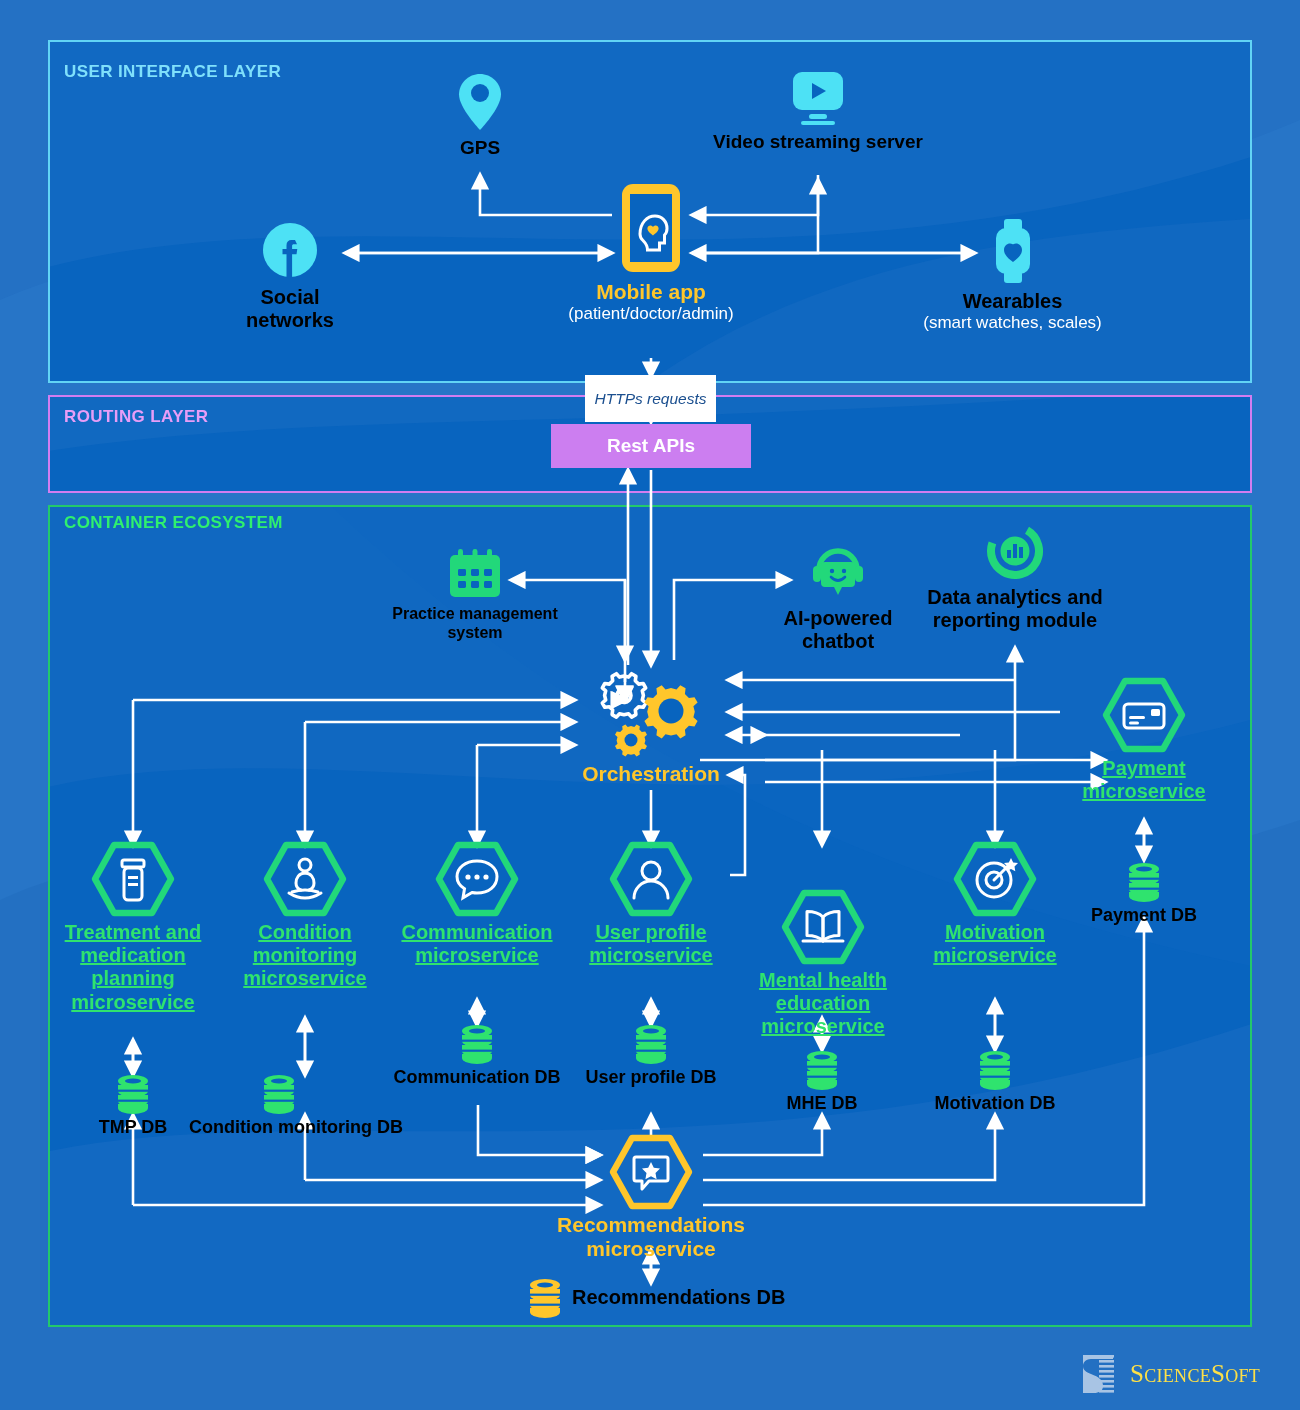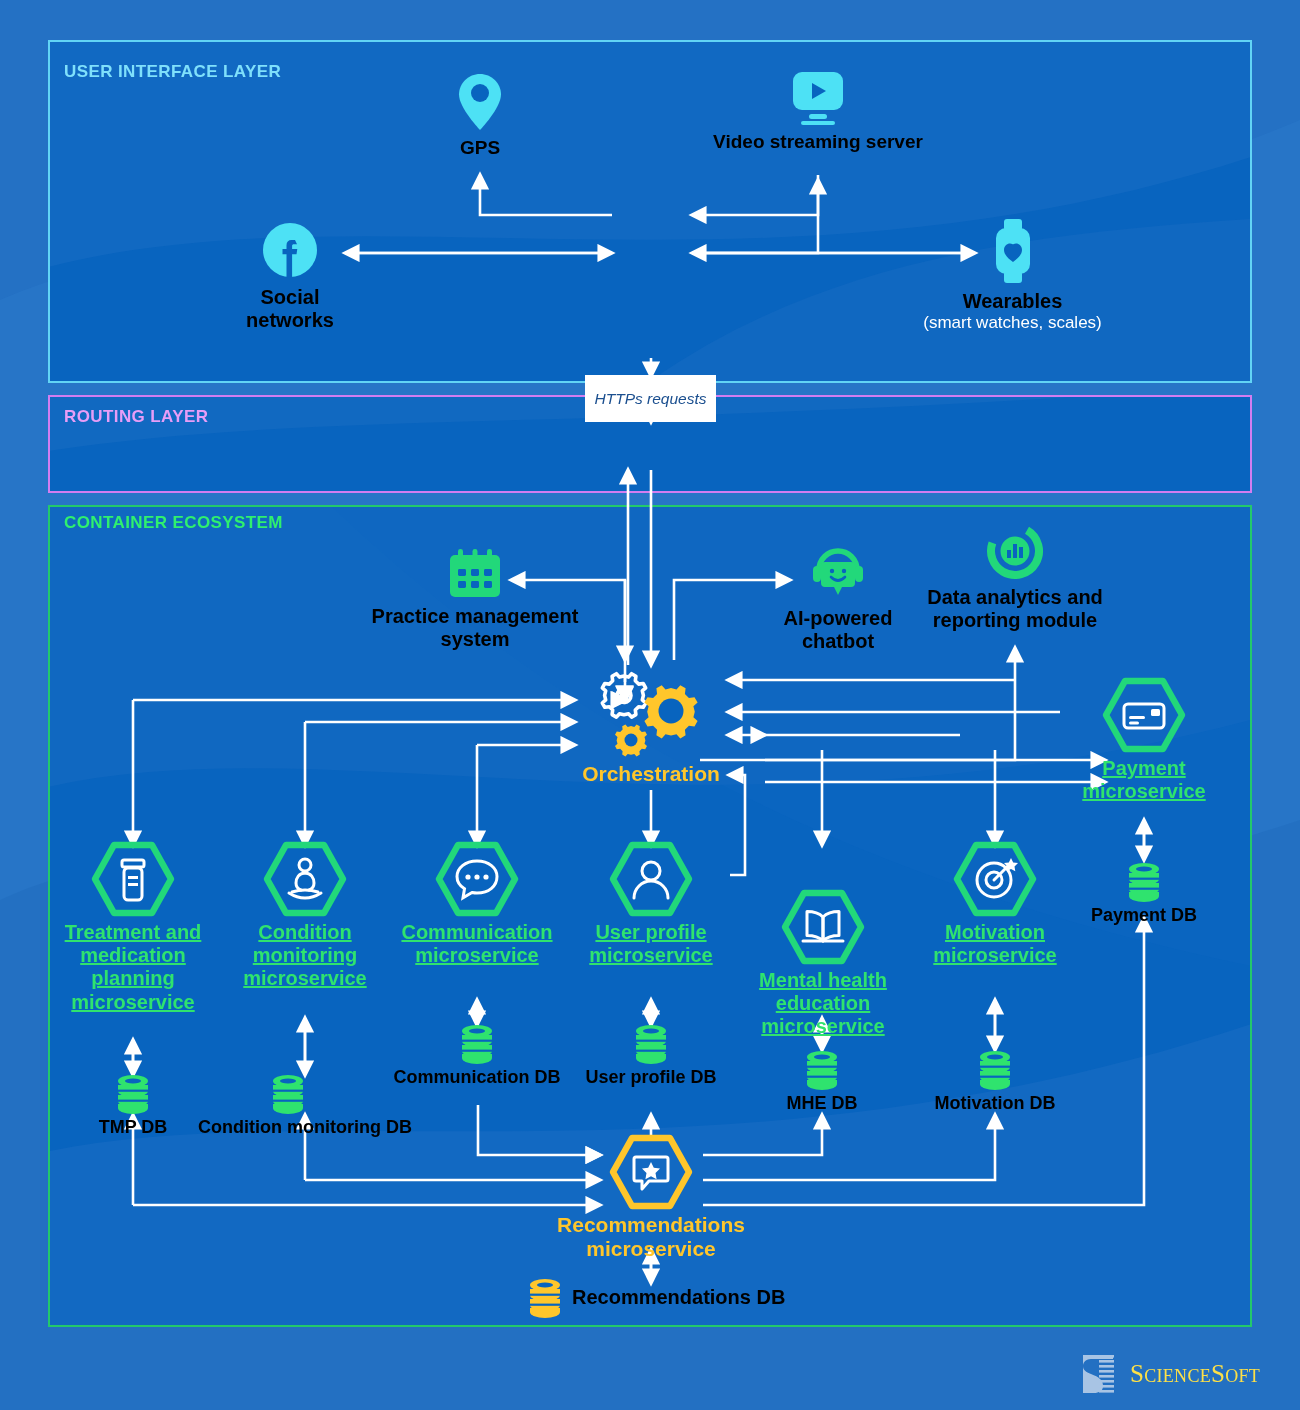--- a/index.html
+++ b/index.html
@@ -210,50 +210,61 @@
 
   <div class="node" style="left:215px;top:222px;width:150px;">
     <svg class="icon" width="56" height="56" viewBox="0 0 56 56">
       <circle cx="28" cy="28" r="27" fill="#4de1f5"></circle>
       <path d="M33,18 h-3.5 c-3.2,0 -5,2 -5,5.2 V27 h-4 v5.3 h4 V55 h5.6 V32.3 h4.4 L35.3,27 h-5.2 v-3 c0,-1.1 .5,-1.7 1.8,-1.7 H35 Z" fill="#0864bf"></path>
     </svg>
     <div class="lbl lbl-white" style="font-size:20px;margin-top:8px;">Social
 networks</div>
   </div>
 
+  <div class="node" style="left:561px;top:182px;width:180px;">
+    <svg class="icon" width="62" height="92" viewBox="0 0 62 92">
+      <rect x="2" y="2" width="58" height="88" rx="11" fill="#ffc62b"></rect>
+      <rect x="10" y="12" width="42" height="68" fill="#0864bf"></rect>
+      <path d="M20,52 c0,-11 7,-18 15,-18 c7,0 12,5.5 12,12.5 c0,3 -1,5 -2.5,6.5 l0,8 h-5 v7 h-12 c0,-5 -2,-7 -4.5,-9.5 C21.3,57 20,55 20,52 Z" fill="none" stroke="#ffffff" stroke-width="3"></path>
+      <path d="M33,45 c-1.6,-2.6 -5.6,-1.8 -5.6,1.6 c0,2.8 3.6,5.4 5.6,6.8 c2,-1.4 5.6,-4 5.6,-6.8 C38.6,43.2 34.6,42.4 33,45 Z" fill="#ffc62b"></path>
+    </svg>
+    <div class="lbl lbl-yellow" style="font-size:21px;margin-top:6px;">Mobile app</div>
+    <div class="sub">(patient/doctor/admin)</div>
+  </div>
 
   <div class="node" style="left:905px;top:218px;width:215px;">
     <svg class="icon" width="44" height="66" viewBox="0 0 44 66">
       <rect x="13" y="1" width="18" height="12" rx="3" fill="#4de1f5"></rect>
       <rect x="13" y="53" width="18" height="12" rx="3" fill="#4de1f5"></rect>
       <rect x="5" y="10" width="34" height="46" rx="10" fill="#4de1f5"></rect>
       <path d="M22,44 c-4,-3 -9,-7 -9,-12 c0,-4 3,-6.5 6,-6.5 c1.8,0 3,1 3,1 s1.2,-1 3,-1 c3,0 6,2.5 6,6.5 C31,37 26,41 22,44 Z" fill="#0864bf"></path>
     </svg>
     <div class="lbl lbl-white" style="font-size:20px;margin-top:6px;">Wearables</div>
     <div class="sub">(smart watches, scales)</div>
   </div>
 
   <div id="https-tag">HTTPs requests</div>
+  <div id="rest-apis">Rest APIs</div>
 
   <div class="node" style="left:330px;top:548px;width:290px;">
     <svg class="icon" width="54" height="50" viewBox="0 0 54 50">
       <rect x="10" y="1" width="5" height="10" rx="2.4" fill="#22d87a"></rect>
       <rect x="24.5" y="1" width="5" height="10" rx="2.4" fill="#22d87a"></rect>
       <rect x="39" y="1" width="5" height="10" rx="2.4" fill="#22d87a"></rect>
       <rect x="2" y="7" width="50" height="42" rx="5" fill="#22d87a"></rect>
       <g fill="#0864bf">
         <rect x="10" y="21" width="8" height="7" rx="1.4"></rect>
         <rect x="23" y="21" width="8" height="7" rx="1.4"></rect>
         <rect x="36" y="21" width="8" height="7" rx="1.4"></rect>
         <rect x="10" y="33" width="8" height="7" rx="1.4"></rect>
         <rect x="23" y="33" width="8" height="7" rx="1.4"></rect>
         <rect x="36" y="33" width="8" height="7" rx="1.4"></rect>
       </g>
     </svg>
-    <div class="lbl lbl-white" style="font-size:20px;margin-top:7px;">Practice management
+    <div class="lbl lbl-white" style="font-size:16px;margin-top:7px;">Practice management
 system</div>
   </div>
 
   <div class="node" style="left:742px;top:546px;width:192px;">
     <svg class="icon" width="62" height="54" viewBox="0 0 62 54">
       <path d="M12,24 a19,19 0 0 1 38,0" fill="none" stroke="#22d87a" stroke-width="5.5"></path>
       <rect x="6" y="20" width="8" height="16" rx="4" fill="#22d87a"></rect>
       <rect x="48" y="20" width="8" height="16" rx="4" fill="#22d87a"></rect>
       <path d="M18,16 h26 a4,4 0 0 1 4,4 v17 a4,4 0 0 1 -4,4 h-9 l-4,8 l-4,-8 h-9 a4,4 0 0 1 -4,-4 v-17 a4,4 0 0 1 4,-4 z" fill="#22d87a"></path>
       <g fill="#0864bf">
@@ -428,21 +439,21 @@
         </g>
       <g fill="#0864bf">
           <ellipse cx="17" cy="7" rx="8" ry="2.6"></ellipse>
           <rect x="2" y="15.6" width="30" height="2.2"></rect>
           <rect x="2" y="25.6" width="30" height="2.2"></rect>
         </g>
     </svg>
     <div class="lbl lbl-white" style="font-size:18px;margin-top:3px;">TMP DB</div>
   </div>
 
-  <div class="node" style="left:185px;top:1074px;width:240px;">
+  <div class="node" style="left:176px;top:1074px;width:240px;">
     <svg class="icon" width="34" height="40" viewBox="0 0 34 40" style="margin-left:86px;">
       <g fill="#2fe36e">
           <ellipse cx="17" cy="7" rx="15" ry="6"></ellipse>
           <rect x="2" y="11" width="30" height="6"></rect>
           <ellipse cx="17" cy="17" rx="15" ry="6"></ellipse>
           <rect x="2" y="21" width="30" height="6"></rect>
           <ellipse cx="17" cy="27" rx="15" ry="6"></ellipse>
           <rect x="2" y="30" width="30" height="4"></rect>
           <ellipse cx="17" cy="34" rx="15" ry="6"></ellipse>
         </g>

